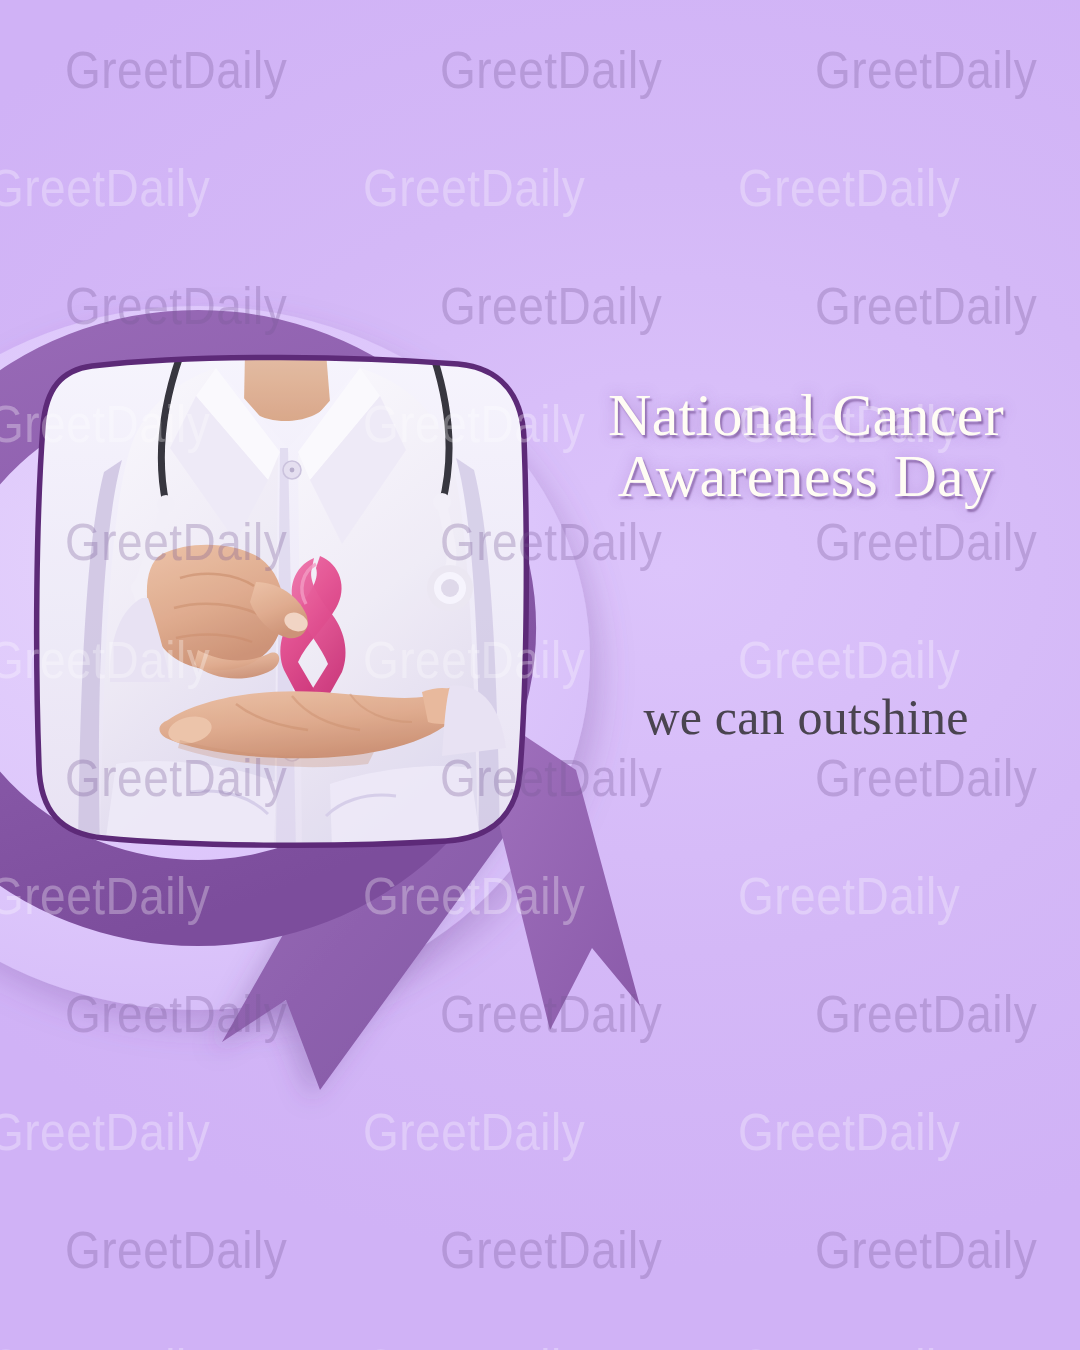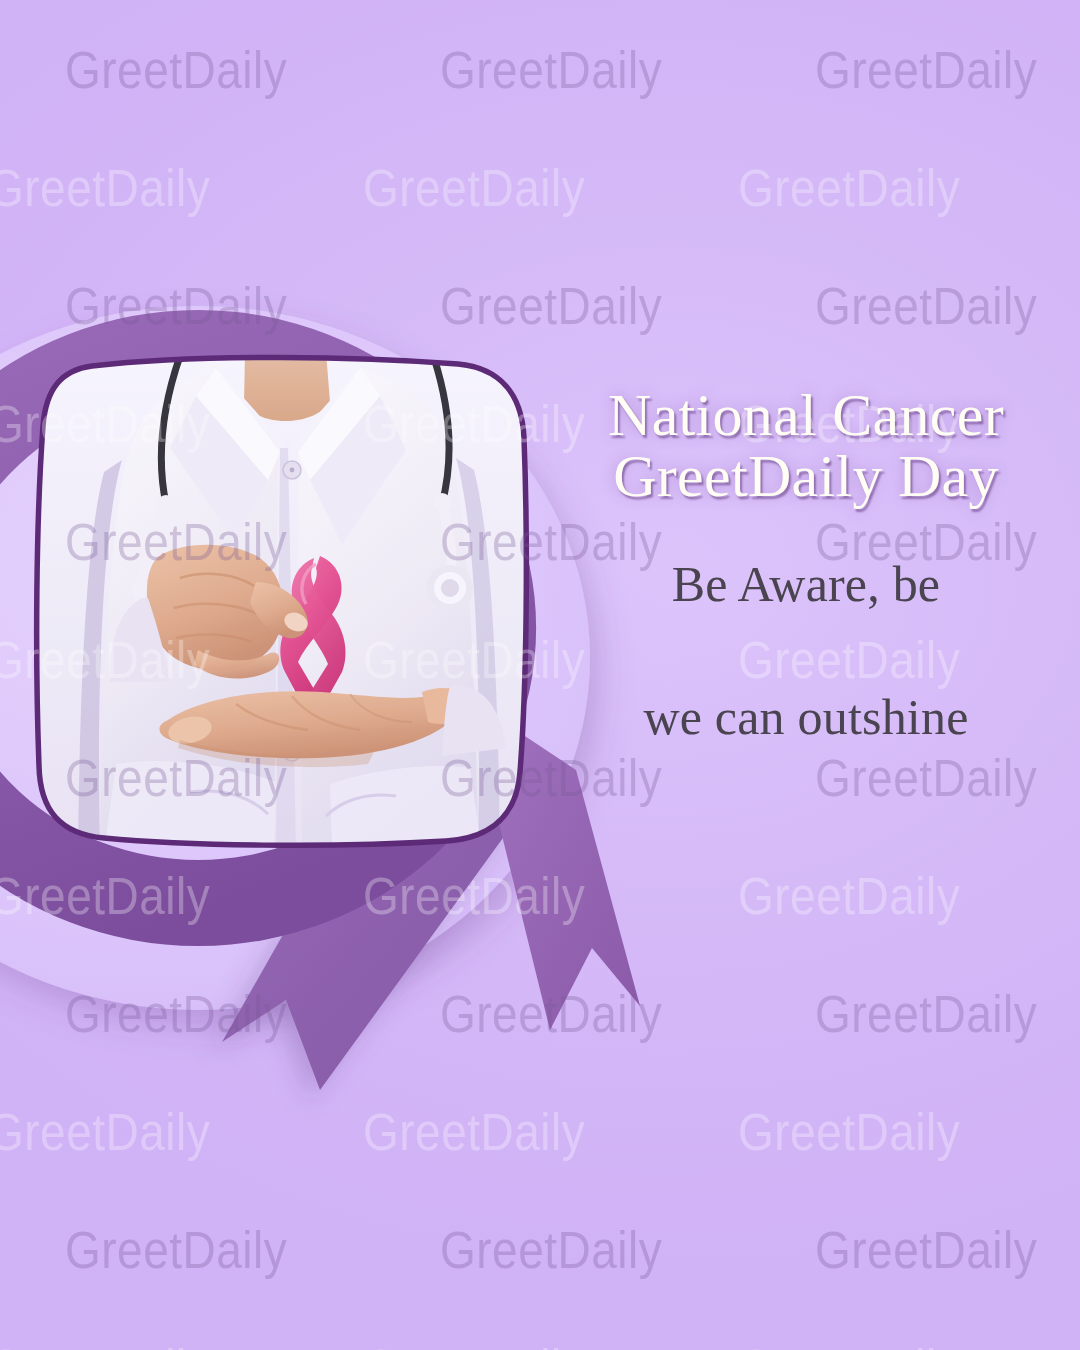--- a/index.html
+++ b/index.html
@@ -347,24 +347,24 @@
                  C 30 482, 10 458, 9 414
                  C 5 306, 6 168, 13 74
                  C 16 36, 32 18, 62 14 Z" fill="none" stroke="#5d2a78" stroke-width="5.5" stroke-linejoin="round" stroke-linecap="round"></path>
       </svg>
     </div>
   </div>
 
   <div class="text-col">
     <h1 class="title">
       <span>National Cancer</span><br>
-      <span>GreetDaily Day</span>
+      <span>Awareness Day</span>
     </h1>
     <p class="tagline">
-      <span>Be Aware, be</span><br>
+      <br>
       <br>
       <span>we can outshine</span><br>
     </p>
   </div>
 
   <div class="wm-layer" id="wm-layer">
       <span class="wm dark" style="left: 65px; top: 40px;">GreetDaily</span>
       <span class="wm dark" style="left: 440px; top: 40px;">GreetDaily</span>
       <span class="wm dark" style="left: 815px; top: 40px;">GreetDaily</span>
       <span class="wm light" style="left: -12px; top: 158px;">GreetDaily</span>

